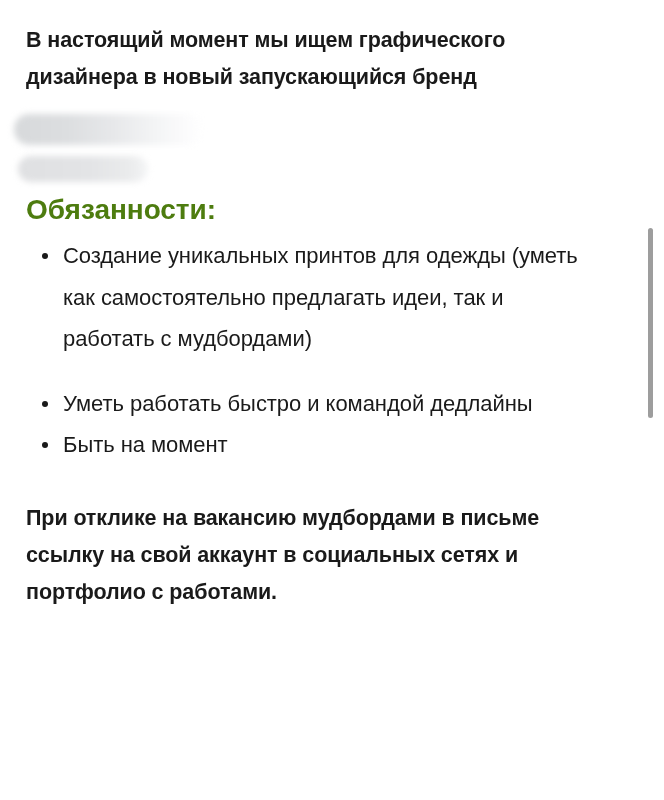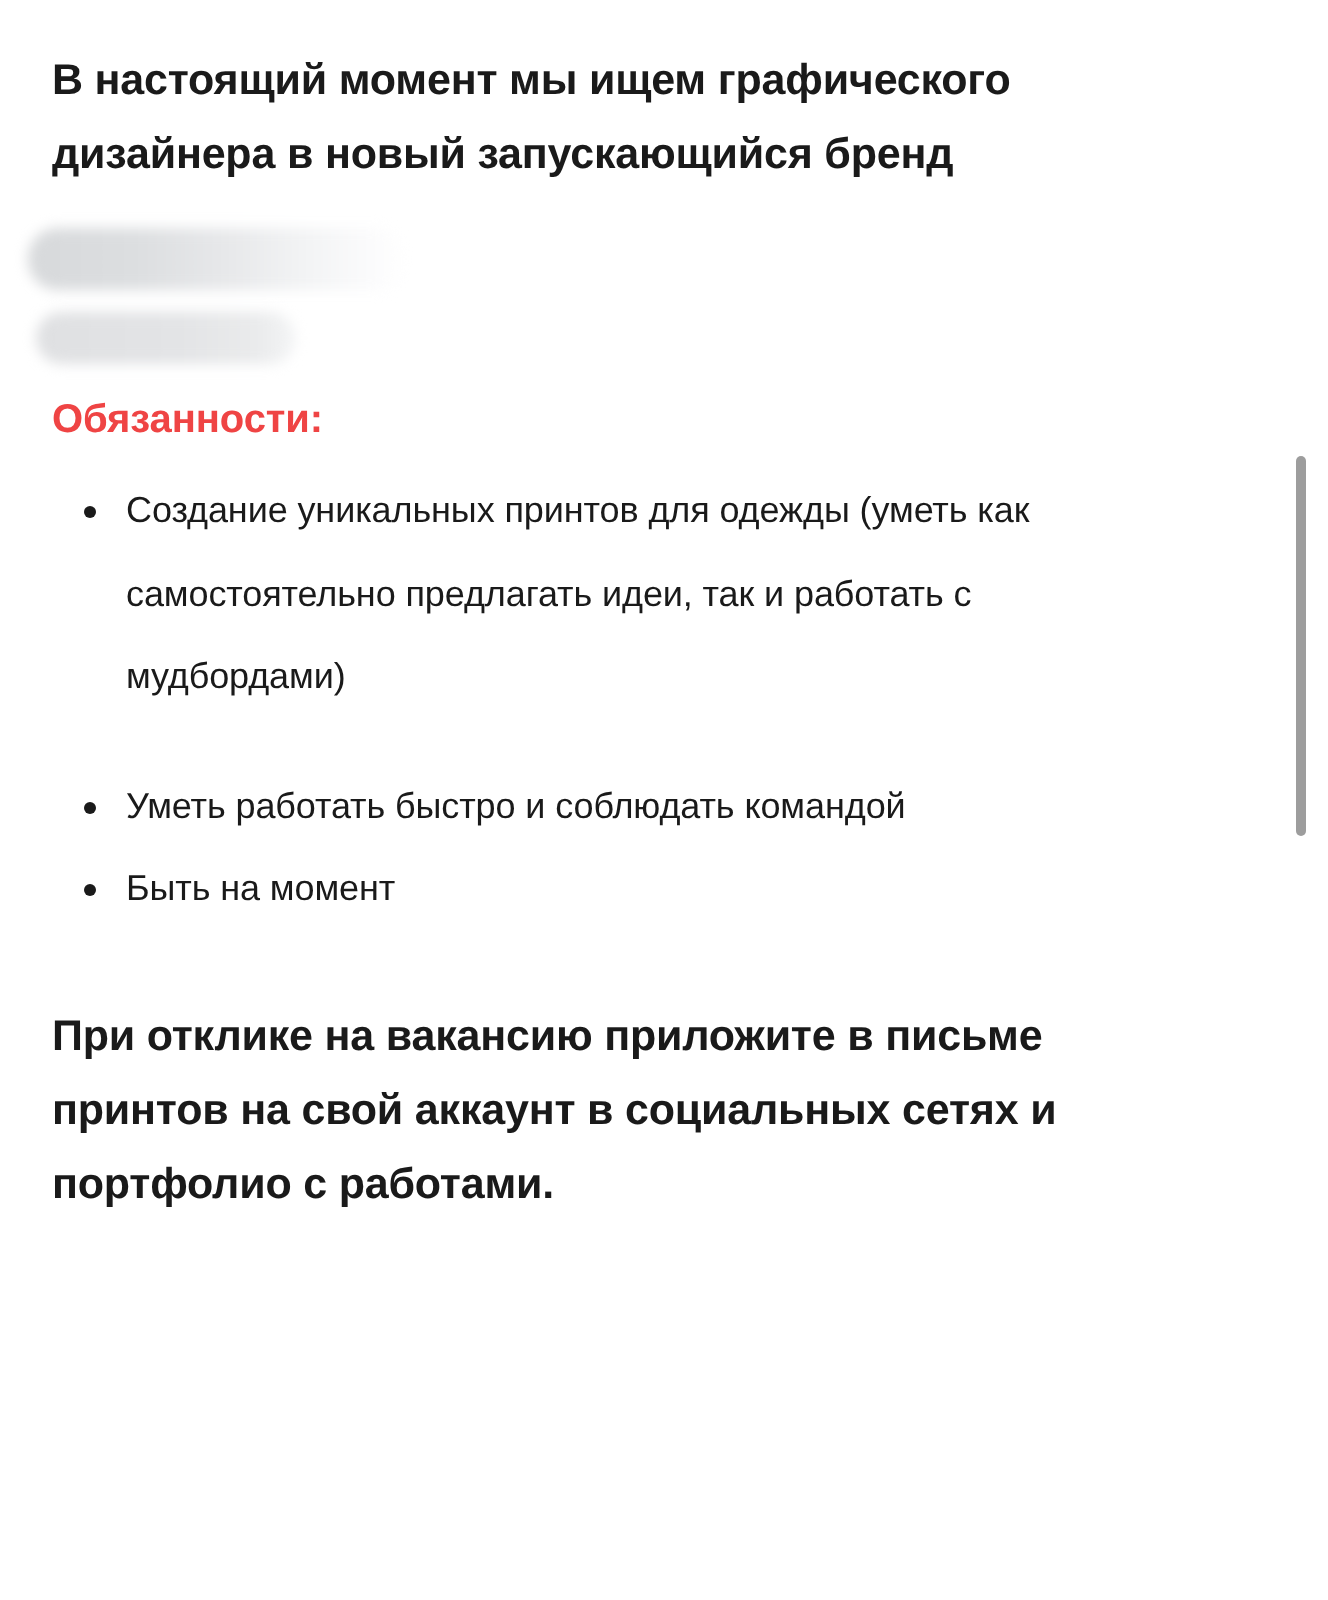--- a/index.html
+++ b/index.html
@@ -30,26 +30,26 @@
   .lede {
     font-size: 21.5px;
     font-weight: bold;
     line-height: 37px;
     letter-spacing: -0.1px;
     margin: 0;
     color: #1a1a1a;
   }
 
   .section-title {
-    font-size: 20px;
+    font-size: 28px;
     font-weight: bold;
     line-height: 28px;
     letter-spacing: -0.05px;
     margin: 0;
-    color: #ef4444;
+    color: #4d7c0f;
   }
 
   .closing {
     font-size: 21.5px;
     font-weight: bold;
     line-height: 37px;
     letter-spacing: -0.1px;
     margin: 0;
     color: #1a1a1a;
   }
@@ -95,21 +95,21 @@
 
   
   ul.bullets {
     list-style: none;
     margin: 0;
     padding: 0;
   }
   ul.bullets li {
     position: relative;
     padding-left: 37px;
-    font-size: 18px;
+    font-size: 22px;
     line-height: 41.5px;
     font-weight: normal;
     color: #1a1a1a;
     letter-spacing: -0.05px;
   }
   ul.bullets li::before {
     content: "";
     position: absolute;
     left: 16px;
     top: 18px;
@@ -168,24 +168,24 @@
   <ul class="bullets">
     <li>Создание уникальных принтов для одежды (уметь как самостоятельно предлагать идеи, так и работать с мудбордами)</li>
   </ul>
 
   <div class="gap-list-title"></div>
 
 
   <div class="gap-title-list"></div>
 
   <ul class="bullets">
-    <li>Уметь работать быстро и соблюдать командой</li>
+    <li>Уметь работать быстро и командой дедлайны</li>
     <li>Быть на момент</li>
   </ul>
 
   <div class="gap-before-closing"></div>
 
-  <p class="closing">При отклике на вакансию приложите в письме принтов на свой аккаунт в социальных сетях и портфолио с работами.</p>
+  <p class="closing">При отклике на вакансию мудбордами в письме ссылку на свой аккаунт в социальных сетях и портфолио с работами.</p>
 
 </div>
 
 <div class="scrollbar-track"></div>
 <div class="scrollbar-thumb"></div>
 
 </body></html>

